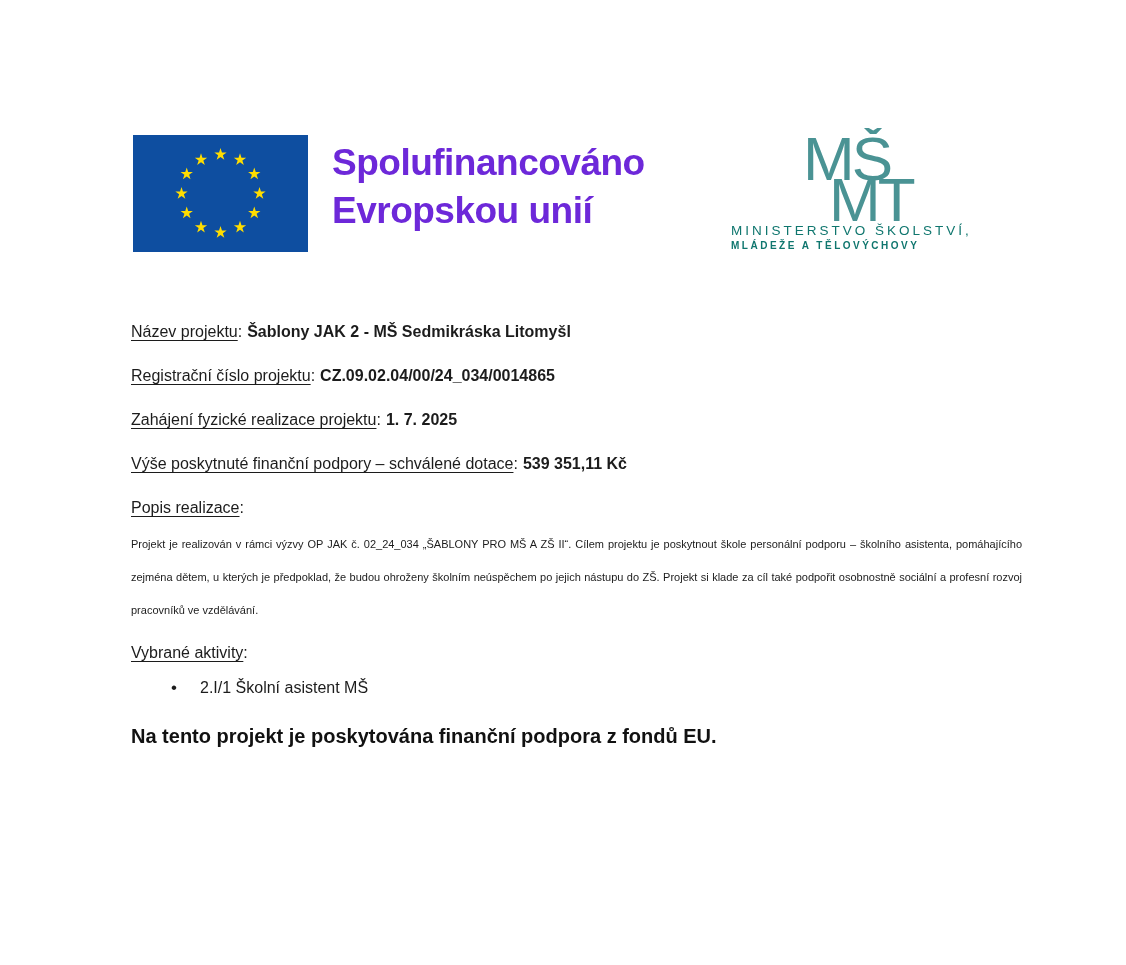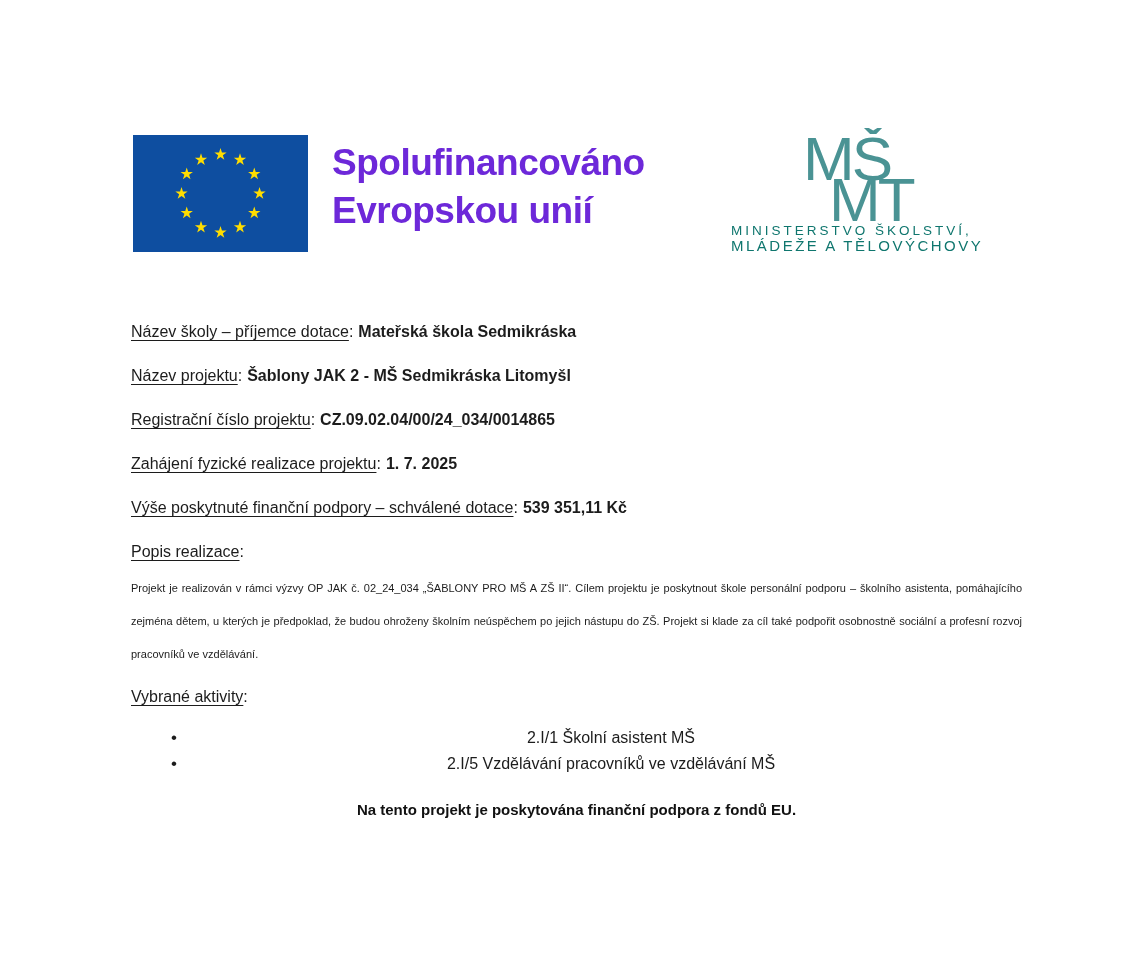--- a/index.html
+++ b/index.html
@@ -37,24 +37,25 @@
   }
   .msmt-monogram { display: block; margin: 0 auto; }
   .msmt-caption { margin-top: 0px; color: #0f766e; }
   .msmt-caption-line1 {
     font-size: 13.5px;
     letter-spacing: 3px;
     line-height: 15px;
     white-space: nowrap;
   }
   .msmt-caption-line2 {
-    font-size: 15px;
+    font-size: 10px;
     letter-spacing: 2.5px;
     line-height: 15px;
     white-space: nowrap;
+    font-weight: bold;
   }
 
   
   .doc-body {
     position: absolute;
     left: 131px; top: 322px;
     width: 891px;
     font-size: 16px;
     color: #1c1c1c;
   }
@@ -69,39 +70,38 @@
 
   .para {
     text-align: justify;
     font-size: 11px;
     line-height: 33px;
     margin: 0 0 0 0;
   }
 
   .aktivity-label { margin-top: 16px; margin-bottom: 0; }
 
-  .aktivity-list { list-style: none; margin-top: 18px; text-align: center; }
+  .aktivity-list { list-style: none; margin-top: 12px; }
   .aktivity-list li {
     position: relative;
     padding-left: 69px;
     line-height: 26px;
   }
   .aktivity-list li::before {
     content: "\2022";
     position: absolute;
     left: 40px;
     top: 0;
     font-size: 17px;
   }
 
   .footer-note {
     margin-top: 24px;
-    text-align: center;
     font-weight: 700;
-    font-size: 15px;
+    font-size: 20px;
     color: #111111;
   }
 </style>
 </head>
 <body>
 
 <div class="page">
 
   <svg class="eu-flag" width="175" height="117" viewBox="0 0 175 117" aria-hidden="true">
     <defs>
@@ -133,23 +133,20 @@
       <text x="30" y="93" font-size="62" font-family="Liberation Sans, sans-serif" style="letter-spacing:-3px" fill="#4a9394">MT</text>
     </svg>
     <div class="msmt-caption">
       <div class="msmt-caption-line1">MINISTERSTVO ŠKOLSTVÍ,</div>
       <div class="msmt-caption-line2">MLÁDEŽE A TĚLOVÝCHOVY</div>
     </div>
   </div>
 
   <div class="doc-body">
 
-    <div class="field">
-      <span class="lbl">Název školy – příjemce dotace</span><span class="colon">:</span><span class="val">Mateřská škola Sedmikráska</span>
-    </div>
 
     <div class="field">
       <span class="lbl">Název projektu</span><span class="colon">:</span><span class="val">Šablony JAK 2 - MŠ Sedmikráska Litomyšl</span>
     </div>
 
     <div class="field">
       <span class="lbl">Registrační číslo projektu</span><span class="colon">:</span><span class="val">CZ.09.02.04/00/24_034/0014865</span>
     </div>
 
     <div class="field">
@@ -165,19 +162,18 @@
     </div>
 
     <p class="para">Projekt je realizován v rámci výzvy OP JAK č. 02_24_034 „ŠABLONY PRO MŠ A ZŠ II“. Cílem projektu je poskytnout škole personální podporu – školního asistenta, pomáhajícího zejména dětem, u kterých je předpoklad, že budou ohroženy školním neúspěchem po jejich nástupu do ZŠ. Projekt si klade za cíl také podpořit osobnostně sociální a profesní rozvoj pracovníků ve vzdělávání.</p>
 
     <div class="field section-label aktivity-label">
       <span class="lbl">Vybrané aktivity</span><span class="colon">:</span>
     </div>
 
     <ul class="aktivity-list">
       <li>2.I/1 Školní asistent MŠ</li>
-      <li>2.I/5 Vzdělávání pracovníků ve vzdělávání MŠ</li>
     </ul>
 
     <div class="footer-note">Na tento projekt je poskytována finanční podpora z fondů EU.</div>
 
   </div>
 </div>
 
 </body></html>

